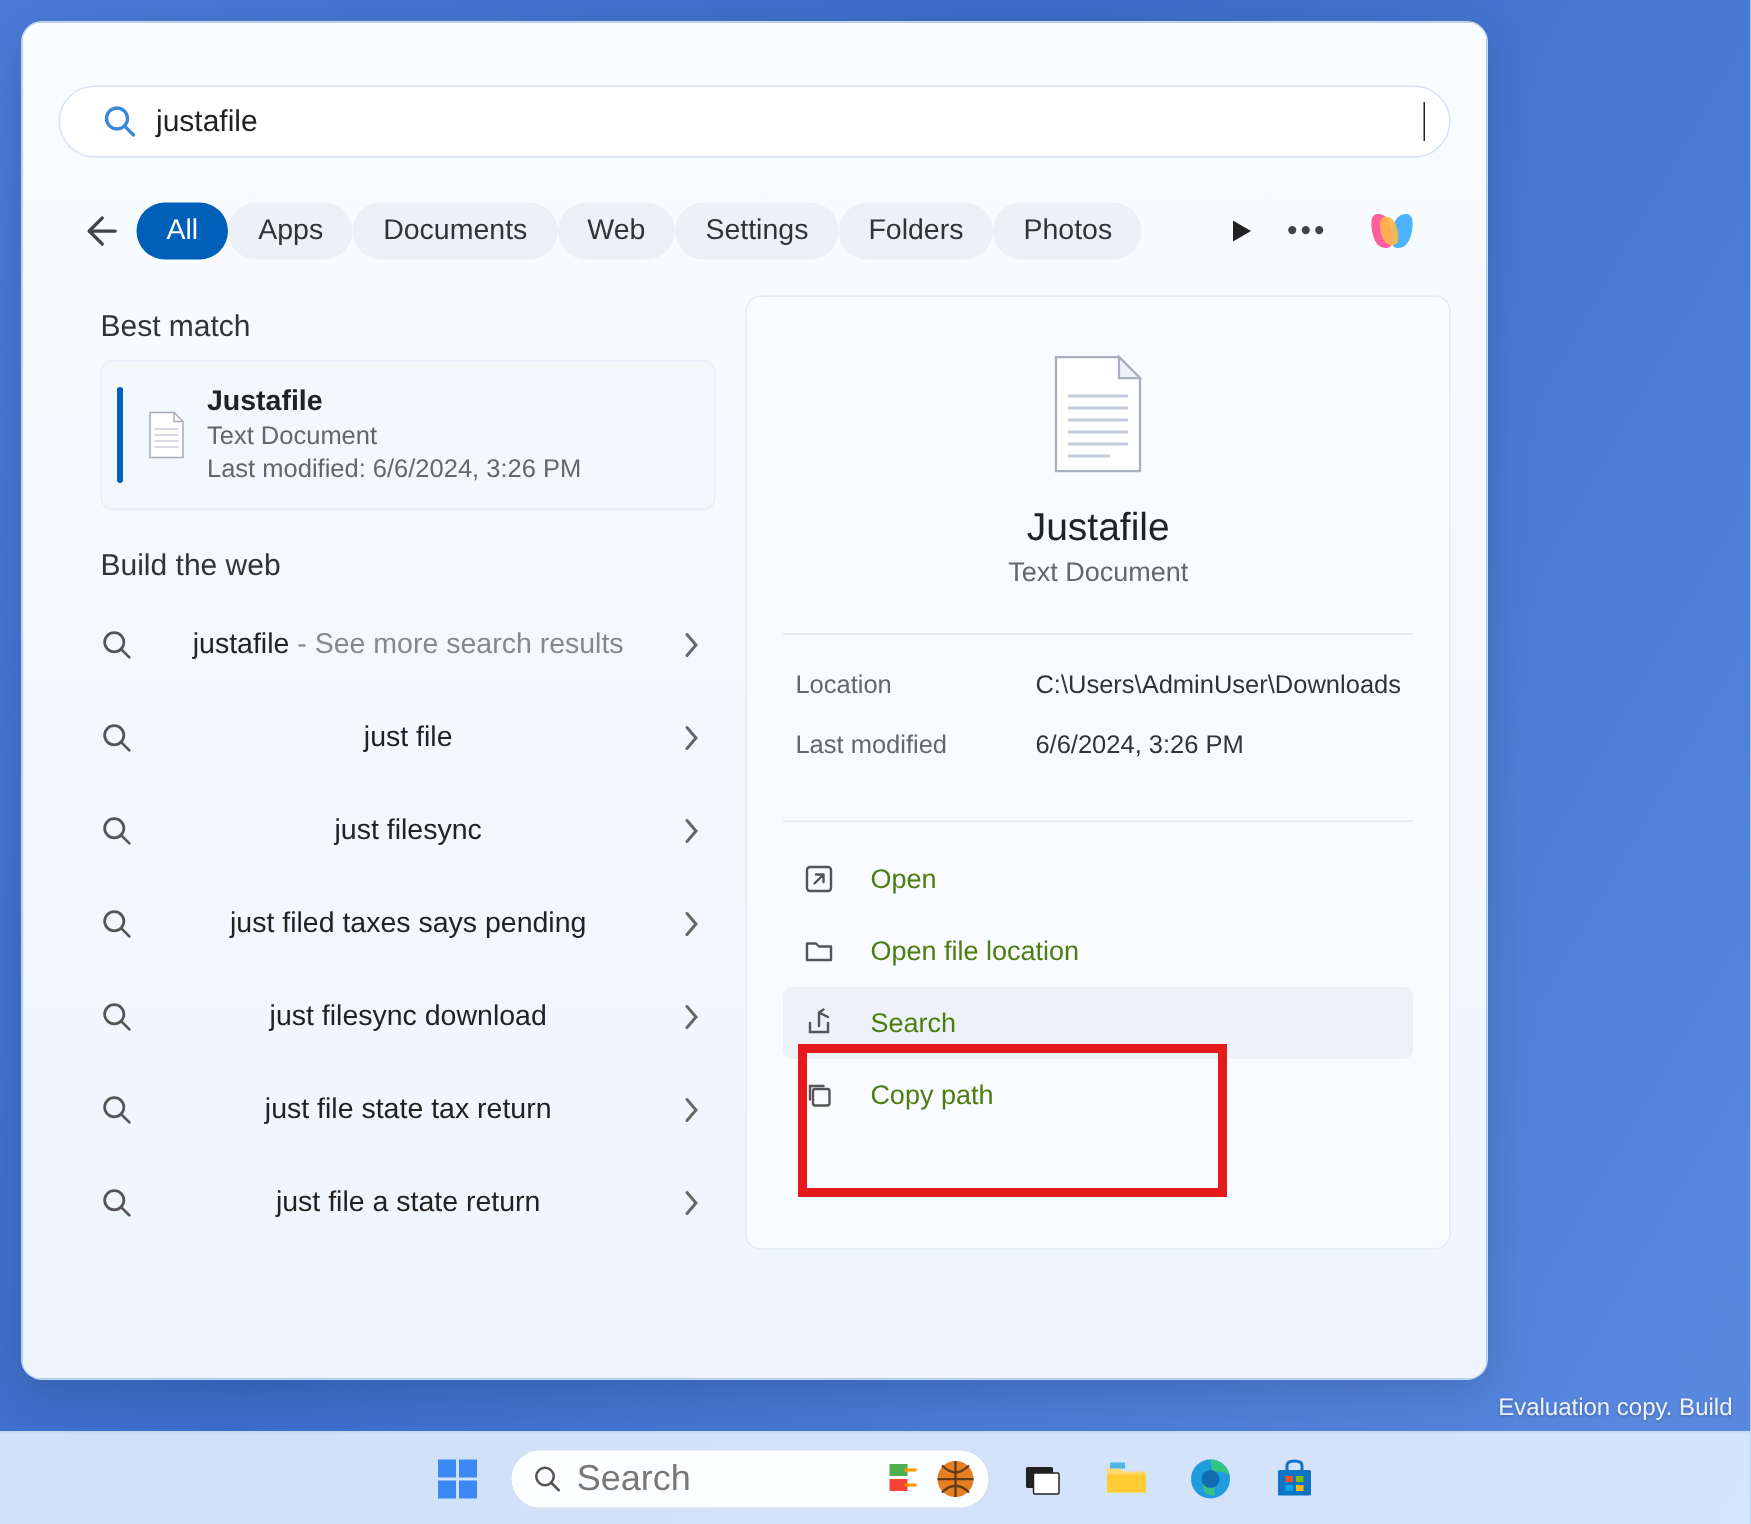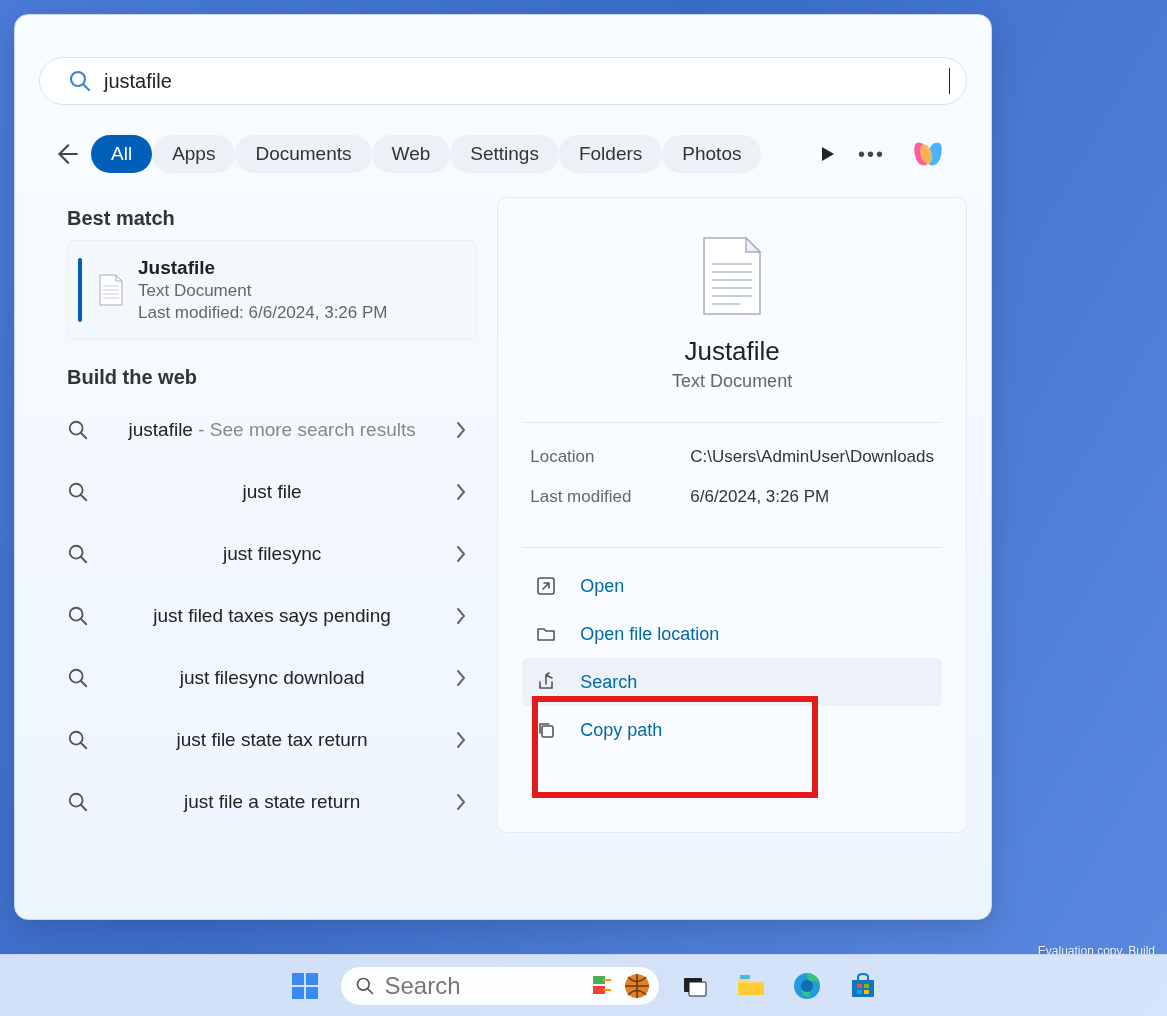--- a/index.html
+++ b/index.html
@@ -94,21 +94,21 @@
     background: #f8fbff;
     border-radius: 10px;
     border: 1px solid #e1ebf7;
     padding: 32px 24px 20px 24px;
     position: relative;
   }
   
   .section-head {
     font-size: 20px;
     color: #333;
-    font-weight: 700;
+    font-weight: 400;
     margin-bottom: 10px;
   }
   .best-match-card {
     background: #f3f8fd;
     border: 1px solid #e6eff9;
     border-radius: 8px;
     display: flex;
     align-items: flex-start;
     gap: 14px;
     padding: 16px 14px 16px 10px;
@@ -154,21 +154,21 @@
   .meta-row { display: flex; padding: 10px 8px; font-size: 17px; }
   .meta-label { width: 160px; color: #666; }
   .meta-value { color: #333; }
   .action-list { margin-top: 6px; }
   .action-item {
     display: flex; align-items: center; gap: 24px;
     height: 48px;
     padding: 0 14px;
     border-radius: 6px;
     font-size: 18px;
-    color: #0369a1;
+    color: #4d7c0f;
     cursor: pointer;
   }
   .action-item.hover { background: #edf2f9; }
   .action-item svg { flex: 0 0 auto; color: #555; }
   
   .red-box {
     position: absolute;
     border: 6px solid #e41b1b;
     pointer-events: none;
   }
@@ -197,23 +197,23 @@
     border-radius: 20px;
     display: flex; align-items: center;
     padding: 0 8px 0 14px;
     gap: 10px;
     cursor: pointer;
   }
   .tb-search span { color: #777; font-size: 24px; flex: 1; }
   .tb-badges { display: flex; gap: 0px; }
   .eval-text {
     position: absolute;
-    right: 12px; bottom: 58px;
+    right: 12px; bottom: 68px;
     color: #fff;
-    font-size: 12px;
+    font-size: 16px;
     text-shadow: 0 1px 2px rgba(0,0,0,0.3);
     opacity: 0.9;
     white-space: nowrap;
   }
 </style>
 </head>
 <body>
 
 <div class="panel">
 

